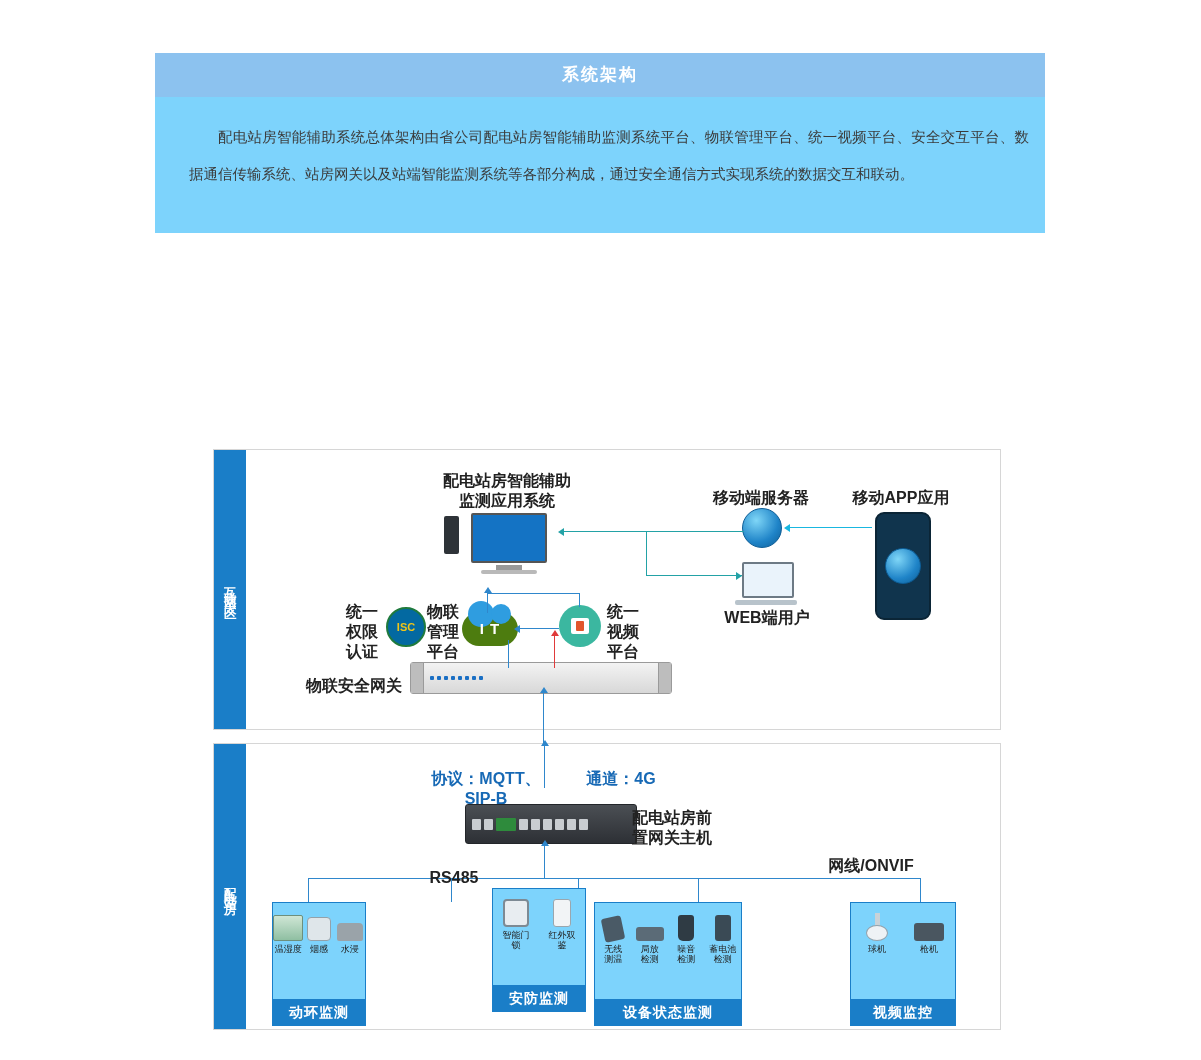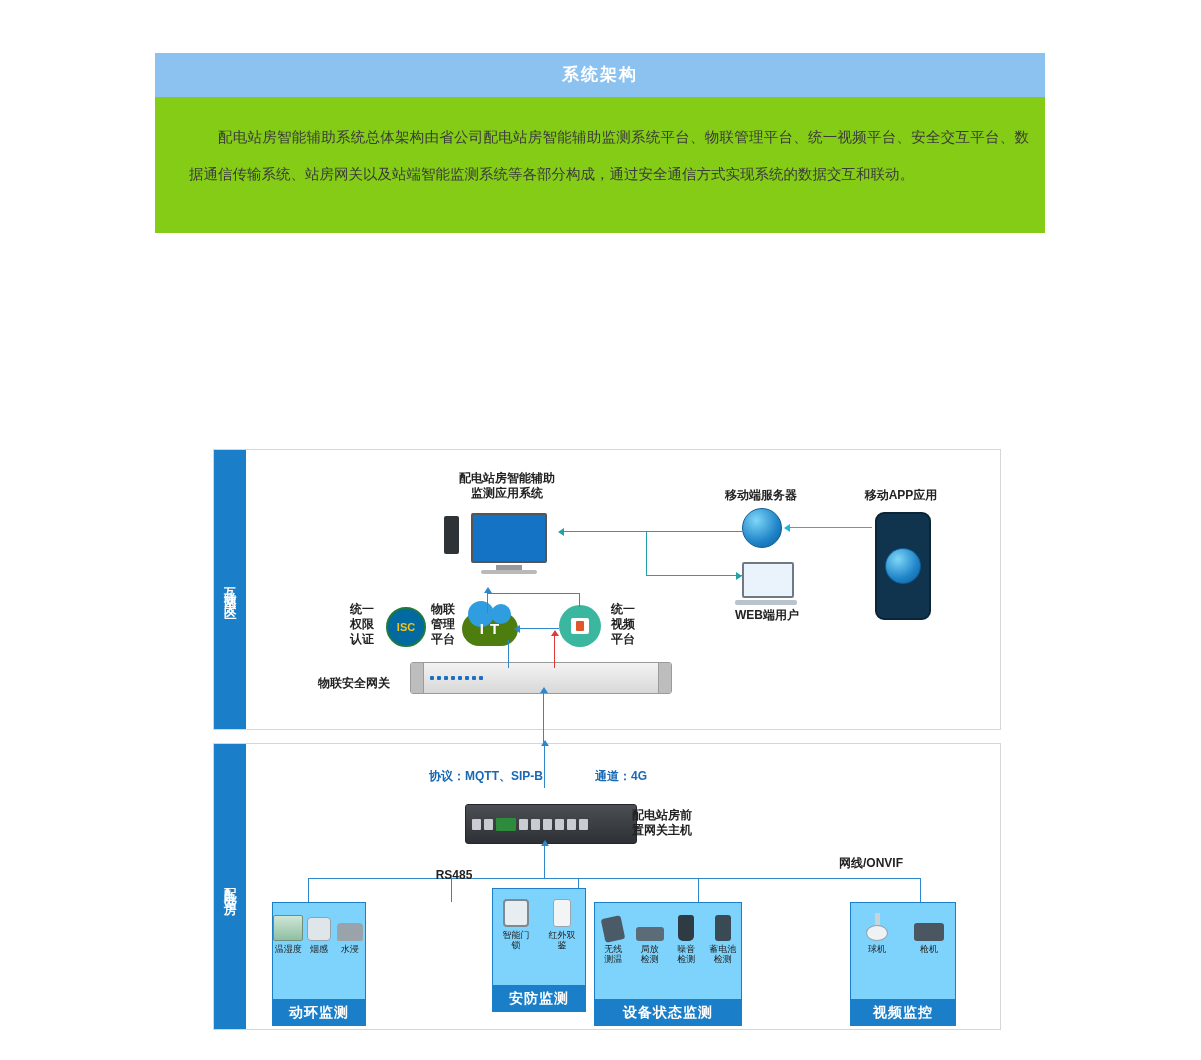--- a/index.html
+++ b/index.html
@@ -9,38 +9,38 @@
     color:#333;overflow:hidden;position:relative;
   }
   
   .card{position:absolute;left:155px;top:53px;width:890px;}
   .card-header{
     background:#8cc2ef;color:#fff;text-align:center;
     font-size:17px;font-weight:bold;letter-spacing:2px;
     padding:10px 0 11px;
   }
   .card-body{
-    background:#84cc16;padding:22px 16px 40px 34px;
+    background:#7dd3fc;padding:22px 16px 40px 34px;
     font-size:14.5px;line-height:2.55;color:#3b3b3b;text-align:justify;
   }
   .card-body p{margin:0;text-indent:2em;}
   
   .diagram{position:absolute;left:213px;top:449px;width:788px;height:580px;}
   .region{position:absolute;border:1px solid #d6d6d6;background:#fff;}
   .region.top{left:0;top:0;width:786px;height:279px;}
   .region.bottom{left:0;top:294px;width:786px;height:285px;}
   .region-tab{
     position:absolute;left:0;top:0;width:32px;height:100%;
     background:#1a7ec8;color:#fff;font-size:12.5px;font-weight:bold;
     display:flex;align-items:center;justify-content:center;
     writing-mode:vertical-rl;letter-spacing:5px;line-height:1;
   }
   .region-inner{position:absolute;left:32px;top:0;right:0;bottom:0;}
   
-  .lbl{position:absolute;font-size:12px;color:#222;line-height:1.25;text-align:center;}
+  .lbl{position:absolute;font-size:16px;color:#222;line-height:1.25;text-align:center;}
   .lbl.b{font-weight:bold;}
   .lbl.blue{color:#1769b5;}
   
   .ln{position:absolute;background:#2f87cc;}
   .ln.h{height:1.4px;}
   .ln.v{width:1.4px;}
   .ln.teal{background:#23a2a6;}
   .ln.red{background:#e03a3a;}
   .arrow{position:absolute;width:0;height:0;}
   .arr-up{border-left:4px solid transparent;border-right:4px solid transparent;border-bottom:6px solid #2f87cc;}

